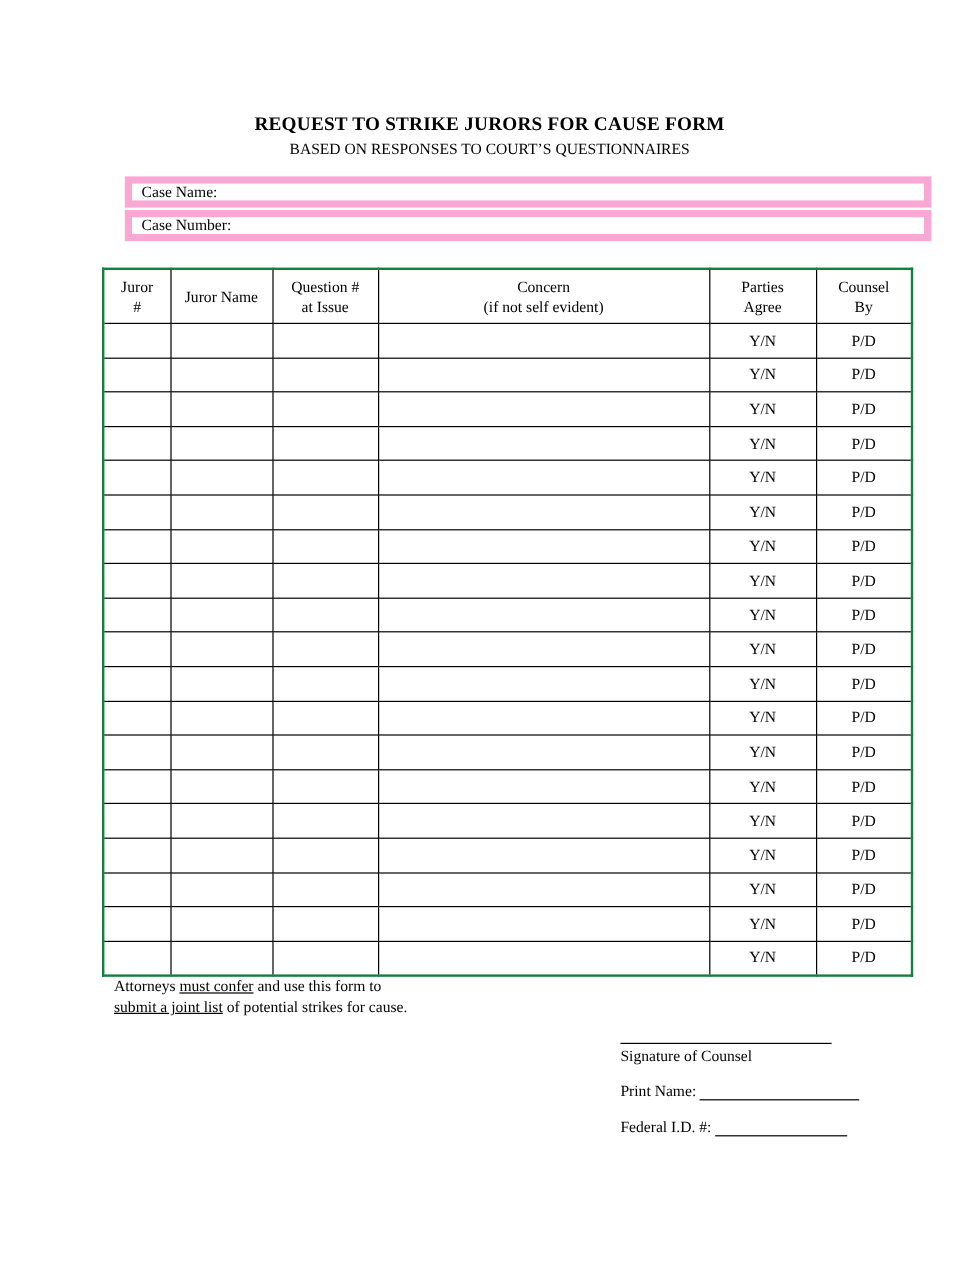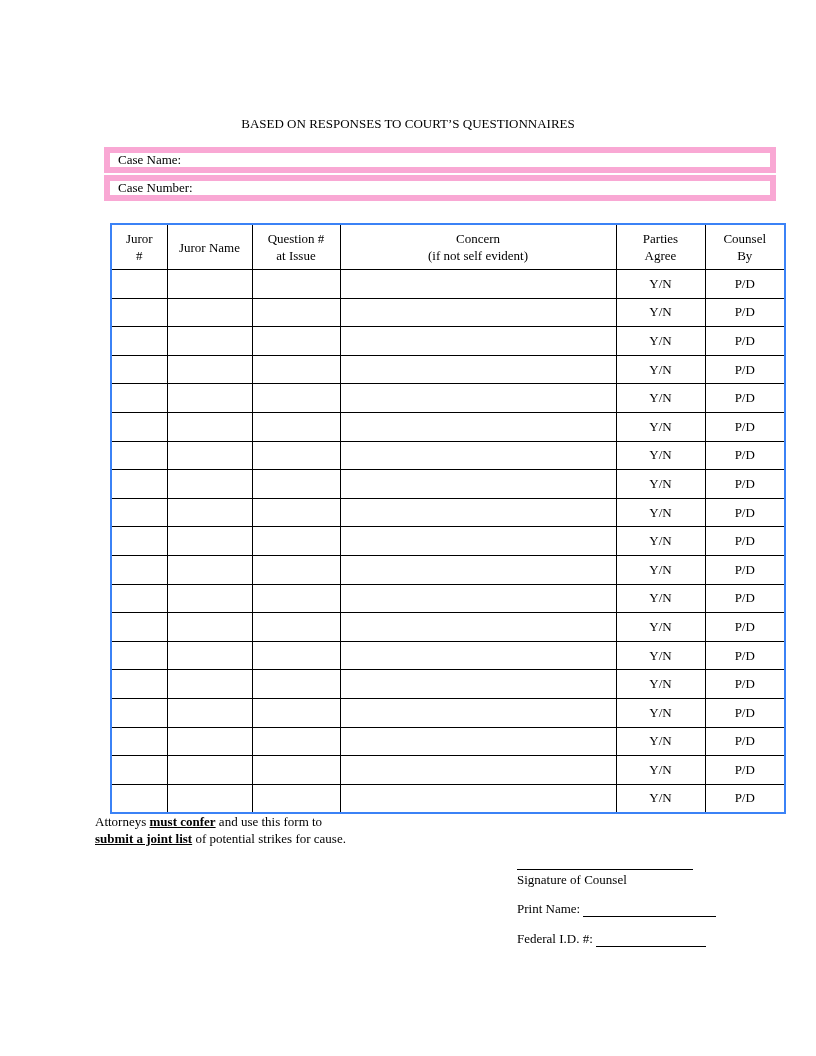--- a/index.html
+++ b/index.html
@@ -23,52 +23,53 @@
   .case-box {
     position: absolute; left: 104px; width: 672px; height: 26px;
     border: 6px solid #f9a8d4; box-sizing: border-box;
     font-size: 13px; display: flex; align-items: center; padding-left: 8px;
   }
   .case-name-box { top: 147px; }
   .case-number-box { top: 175px; }
   .case-value { flex: 1; height: 100%; }
 
   table.jurors {
-    position: absolute; left: 110px; top: 223px; width: 674px;
+    position: absolute; left: 85px; top: 223px; width: 674px;
     border-collapse: collapse; table-layout: fixed;
-    border: 2px solid #3b82f6;
+    border: 2px solid #15803d;
   }
   table.jurors th, table.jurors td {
     border: 1px solid #000; padding: 0;
     font-size: 13px; font-weight: normal;
     text-align: center; vertical-align: middle;
     overflow: hidden;
   }
   table.jurors thead th { height: 44px; line-height: 17px; }
   table.jurors tbody td { height: 27.6px; }
 
   .note {
     position: absolute; left: 95px; top: 813px;
     font-size: 13px; line-height: 17px;
   }
-  .u { font-weight: bold; text-decoration: underline; }
+  .u { font-weight: normal; text-decoration: underline; }
 
   .sig-block { position: absolute; left: 517px; top: 856px; font-size: 13px; }
   .sig-line { width: 176px; border-bottom: 1px solid #000; height: 13px; }
   .sig-label { margin: 2px 0 0 0; height: 16px; }
   .sig-row { margin-top: 13px; height: 17px; white-space: nowrap; }
   .fill { display: inline-block; border-bottom: 1px solid #000; height: 13px; vertical-align: bottom; }
   .fill-print { width: 133px; }
   .fill-fed { width: 110px; }
 </style>
 </head>
 <body>
 
 <div class="page">
 
+  <div class="title">REQUEST TO STRIKE JURORS FOR CAUSE FORM</div>
   <div class="subtitle">BASED ON RESPONSES TO COURT’S QUESTIONNAIRES</div>
 
   <div class="case-box case-name-box">
     <span>Case Name:</span>
     <span class="case-value"></span>
   </div>
   <div class="case-box case-number-box">
     <span>Case Number:</span>
     <span class="case-value"></span>
   </div>

